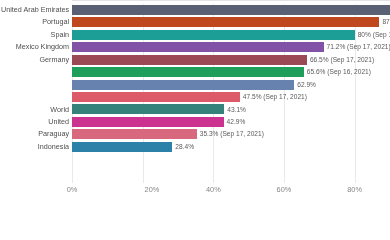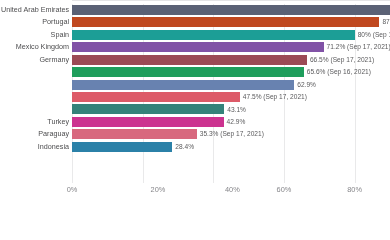--- a/index.html
+++ b/index.html
@@ -113,27 +113,28 @@
             <div class="val-label" style="left: 222.247px;">62.9%</div>
           </div>
         </div>
         <div class="row">
           <div class="bar-wrap">
             <div class="bar" style="width: 167.833px; background: rgb(221, 91, 104);"></div>
             <div class="val-label" style="left: 167.833px;">47.5% (Sep 17, 2021)</div>
           </div>
         </div>
         <div class="row">
+          <div class="cat-label">World</div>
           <div class="bar-wrap">
             <div class="bar" style="width: 152.287px; background: rgb(53, 130, 122);"></div>
             <div class="val-label" style="left: 152.287px;">43.1%</div>
           </div>
         </div>
         <div class="row">
-          <div class="cat-label">Turkey</div>
+          <div class="cat-label">United</div>
           <div class="bar-wrap">
             <div class="bar" style="width: 151.58px; background: rgb(204, 51, 144);"></div>
             <div class="val-label" style="left: 151.58px;">42.9%</div>
           </div>
         </div>
         <div class="row">
           <div class="cat-label">Paraguay</div>
           <div class="bar-wrap">
             <div class="bar" style="width: 124.727px; background: rgb(216, 104, 126);"></div>
             <div class="val-label" style="left: 124.727px;">35.3% (Sep 17, 2021)</div>
@@ -143,19 +144,19 @@
           <div class="cat-label">Indonesia</div>
           <div class="bar-wrap">
             <div class="bar" style="width: 100.347px; background: rgb(43, 129, 168);"></div>
             <div class="val-label" style="left: 100.347px;">28.4%</div>
           </div>
         </div>
       </div>
     <div class="axis-baseline"></div>
     <div class="ticks" id="ticks">
         <div class="tick" style="left: 72px;">0%</div>
-        <div class="tick" style="left: 158px;">20%</div>
-        <div class="tick" style="left: 213.333px; margin-left: 19px;">40%</div>
+        <div class="tick" style="left: 152px;">20%</div>
+        <div class="tick" style="left: 213.333px;">40%</div>
         <div class="tick" style="left: 284px;">60%</div>
         <div class="tick" style="left: 354.667px;">80%</div>
       </div>
   </div>
 </div>
 
 </body></html>

